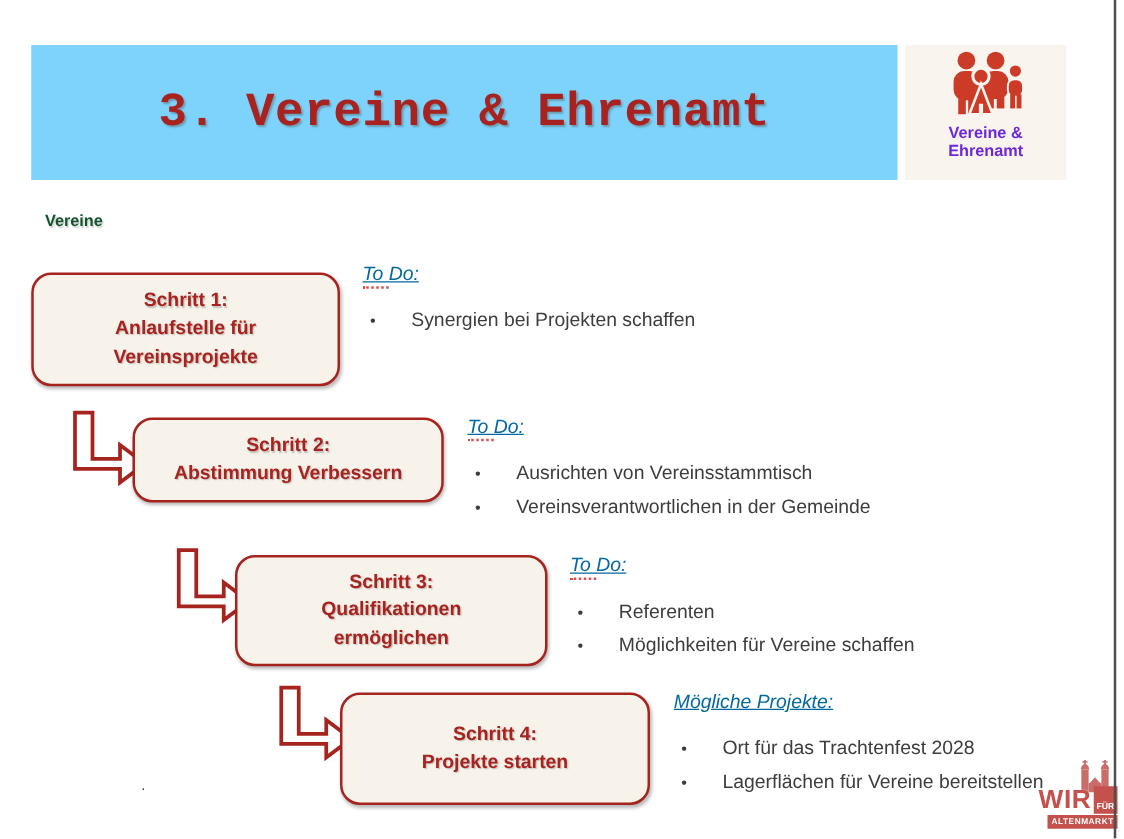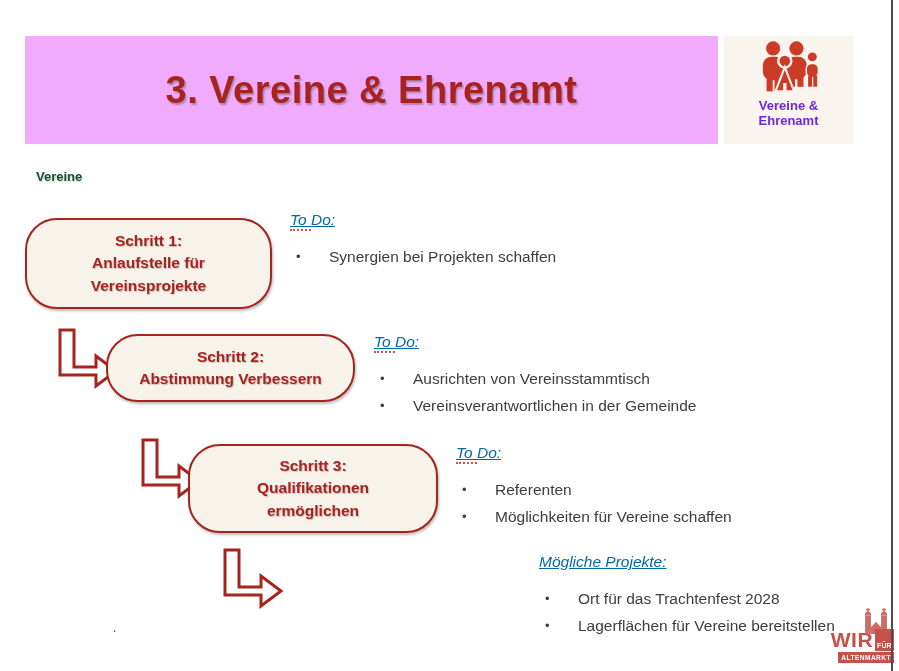--- a/index.html
+++ b/index.html
@@ -6,21 +6,21 @@
   .canvas{
     position:relative;width:899px;height:671px;background:#ffffff;overflow:hidden;
     font-family:"Liberation Sans", sans-serif;
   }
   
   .slide-edge{position:absolute;left:891px;top:0;width:2px;height:671px;background:#4f4f4f;}
 
   
   .header-banner{
     position:absolute;left:25px;top:36px;width:693px;height:108px;
-    background:#f0abfc;display:flex;align-items:center;justify-content:center;
+    background:#7dd3fc;display:flex;align-items:center;justify-content:center;font-family:Liberation Mono, monospace;
   }
   .slide-title{
     font-size:38px;font-weight:bold;color:#a8231f;letter-spacing:.5px;
     text-shadow:1.5px 1.5px 1.5px rgba(90,90,90,.45);
   }
 
   
   .logo-badge{
     position:absolute;left:724px;top:36px;width:129px;height:108px;
     background:#f9f4ed;display:flex;flex-direction:column;align-items:center;
@@ -29,21 +29,21 @@
   .badge-label{font-size:13px;font-weight:bold;color:#6d28d9;line-height:1.15;text-align:center;margin-top:2px;}
 
   
   .section-heading{
     position:absolute;left:36px;top:169px;font-size:13px;font-weight:bold;color:#14532d;
     text-shadow:1px 1px 1px rgba(120,120,120,.35);
   }
 
   
   .step-box{
-    position:absolute;background:#f8f3ea;border:2.5px solid #a6241e;border-radius:32px;
+    position:absolute;background:#f8f3ea;border:2.5px solid #a6241e;border-radius:16px;
     display:flex;flex-direction:column;align-items:center;justify-content:center;
     text-align:center;color:#a8231f;font-weight:bold;font-size:15.5px;line-height:1.45;
     box-shadow:1px 2px 3px rgba(0,0,0,.28);box-sizing:border-box;
     text-shadow:1px 1px 1px rgba(120,120,120,.4);
   }
   .step-1{left:25px;top:218px;width:247px;height:91px;}
   .step-2{left:106px;top:334px;width:249px;height:68px;}
   .step-3{left:188px;top:444px;width:250px;height:89px;}
   .step-4{left:272px;top:554px;width:248px;height:90px;}
   .step-line{display:block;}
@@ -180,20 +180,24 @@
     <div class="todo-item">
       <span class="todo-bullet">•</span>
       <span>Möglichkeiten für Vereine schaffen</span>
     </div>
   </div>
 
   <svg class="elbow-arrow arrow-3" viewBox="0 0 64 64" xmlns="http://www.w3.org/2000/svg">
     <polygon points="4,3 18,3 18,40 40,40 40,29 60,44 40,59 40,48 4,48" fill="#ffffff" stroke="#a6241e" stroke-width="3" stroke-linejoin="miter"></polygon>
   </svg>
 
+  <div class="step-box step-4">
+    <span class="step-line">Schritt 4:</span>
+    <span class="step-line">Projekte starten</span>
+  </div>
   <div class="todo todo-4">
     <div class="todo-heading"><span>Mögliche Projekte:</span></div>
     <div class="todo-item">
       <span class="todo-bullet">•</span>
       <span>Ort für das Trachtenfest 2028</span>
     </div>
     <div class="todo-item">
       <span class="todo-bullet">•</span>
       <span>Lagerflächen für Vereine bereitstellen</span>
     </div>

